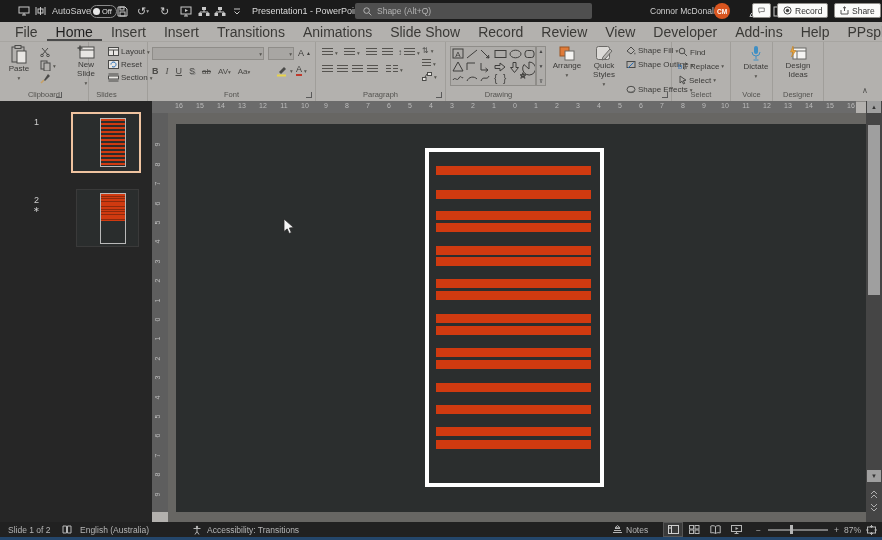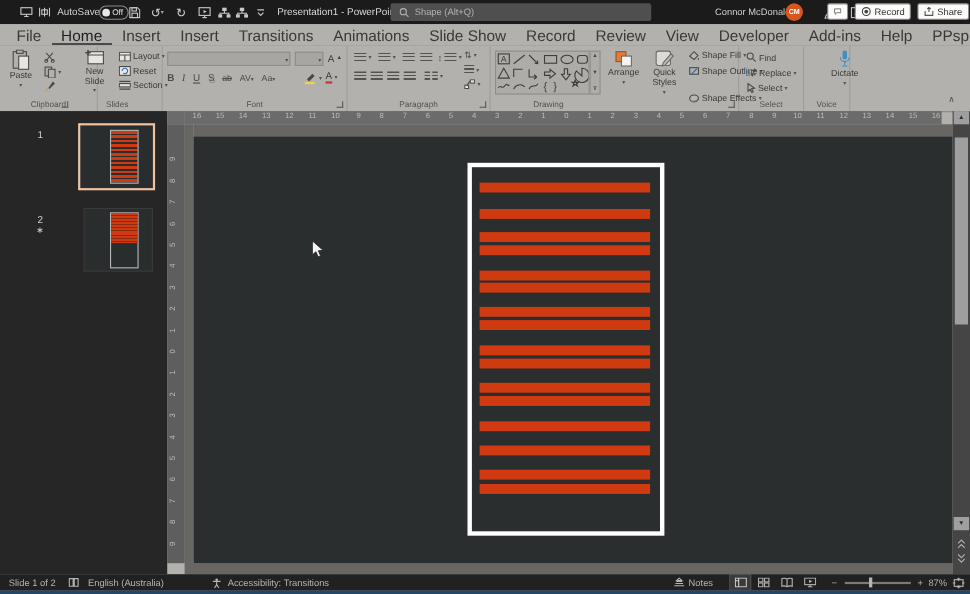--- a/index.html
+++ b/index.html
@@ -456,32 +456,43 @@
         <svg width="9" height="10" viewBox="0 0 9 10">
             <path d="M2 1l0 7 2-1.8L5.5 9l1.2-.6L5.3 5.6 8 5.2z" fill="none" stroke="#4a4a48"></path>
           </svg>
         <span>Select</span>
           <span class="caret">▾</span>
       </div>
       <div class="gtitle"><span>Select</span></div>
     </div>
 
     <div class="rgroup" style="left:731px;width:42px">
-      <div class="bigbtn" style="left:20px;width:34px">
+      <div class="bigbtn" style="left:8px;width:34px">
         <svg width="12" height="17" viewBox="0 0 12 17">
             <rect x="4" y="1" width="4" height="8" rx="2" fill="#3f8fc4"></rect>
             <path d="M2 7a4 4 0 0 0 8 0" fill="none" stroke="#3f8fc4"></path>
             <path d="M6 11v3M3.5 15h5" stroke="#3f8fc4"></path>
           </svg>
         <span>Dictate</span>
           <span class="caret">▾</span>
       </div>
       <div class="gtitle"><span>Voice</span></div>
     </div>
 
+    <div class="rgroup" style="left:773px;width:51px">
+      <div class="bigbtn" style="left:5px;width:40px">
+        <svg width="18" height="16" viewBox="0 0 18 16">
+            <rect x="4" y="3" width="13" height="11" fill="#f5f4f2" stroke="#6b6a67"></rect>
+            <path d="M4 6h13M8 6v8" stroke="#6b6a67"></path>
+            <path d="M4 1L1.5 7h2.5L2.5 12 7 5.5H4.5z" fill="#e8a33d" stroke="#c07e1f" stroke-width="0.5"></path>
+          </svg>
+        <span style="white-space:pre-line">Design Ideas</span>
+      </div>
+      <div class="gtitle"><span>Designer</span></div>
+    </div>
 
     <div class="abs" style="left:862px;top:44px;font-size:8px;color:#4f4e4c">∧</div>
   </div>
 
   <div class="thumbpanel">
     <div class="thumb-num" style="left:34px;top:16px">1</div>
     <div class="thumb" style="left:71px;top:11px;width:70px;height:61px;border:2px solid #efc3a0">
       <div class="trect" style="left:27px;top:4px;width:26px;height:49px;background:repeating-linear-gradient(to bottom,#d03a10 0 2.4px,#2a2d2d 2.4px 4px)"></div>
     </div>
     <div class="thumb-num" style="left:34px;top:94px">2</div>

